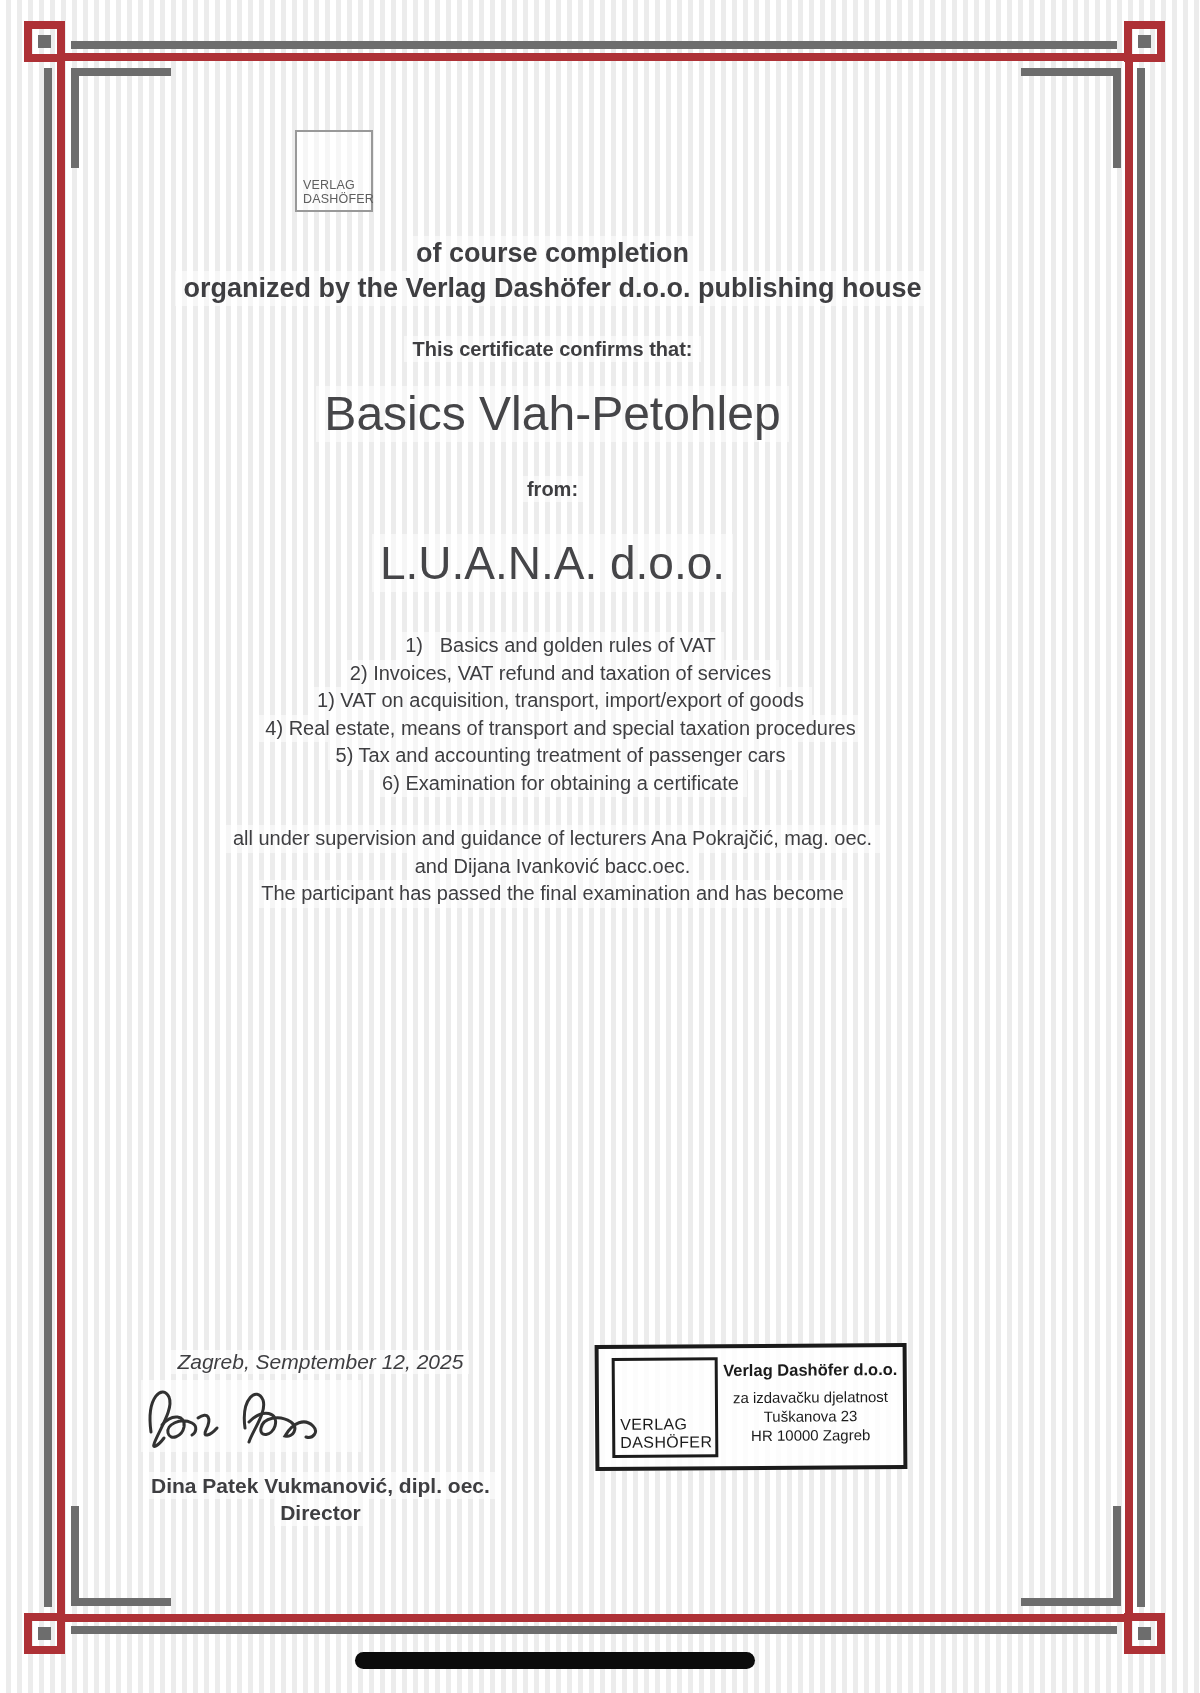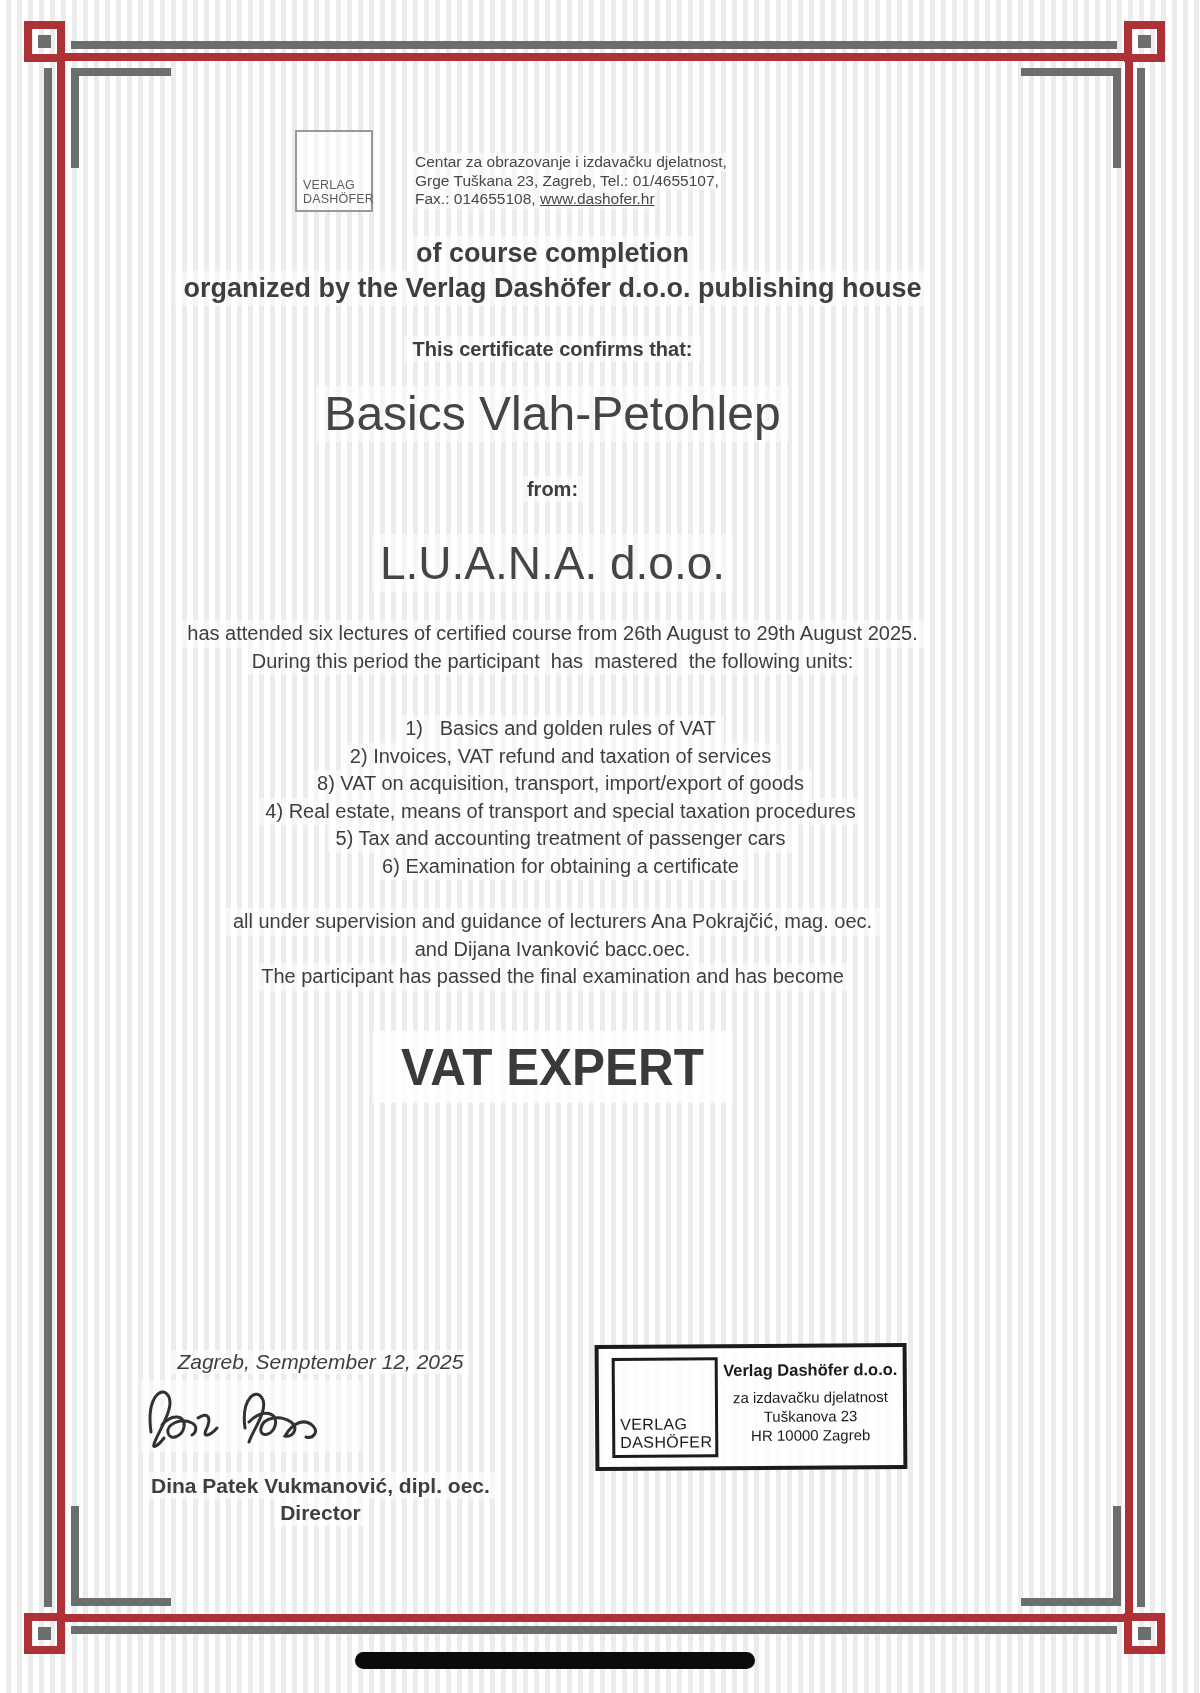--- a/index.html
+++ b/index.html
@@ -100,25 +100,20 @@
 
   <div class="content">
 
     <div class="header-row">
       <div class="logo-box">
         <div>
           <span>VERLAG</span><br>
           <span>DASHÖFER</span>
         </div>
       </div>
-      <div class="contact">
-        <span class="hl">Centar za obrazovanje i izdavačku djelatnost,</span><br>
-        <span class="hl">Grge Tuškana 23, Zagreb, Tel.: 01/4655107,</span><br>
-        <span class="hl"><span>Fax.: 014655108, </span><a href="#">www.dashofer.hr</a></span>
-      </div>
     </div>
 
 
     <div class="subtitle">
       <span class="hl">of course completion</span><br>
       <span class="hl">organized by the Verlag Dashöfer d.o.o. publishing house</span>
     </div>
 
     <div class="confirm">
       <span class="hl">This certificate confirms that:</span>
@@ -129,43 +124,36 @@
     </div>
 
     <div class="from">
       <span class="hl">from:</span>
     </div>
 
     <div class="company">
       <span class="hl">L.U.A.N.A. d.o.o.</span>
     </div>
 
-    <div class="body-par">
-      <span class="hl">has attended six lectures of certified course from 26th August to 29th August 2025.</span><br>
-      <span class="hl pre">During this period the participant  has  mastered  the following units:</span>
-    </div>
 
     <div class="units">
       <div><span class="hl pre">1)   Basics and golden rules of VAT</span></div>
       <div><span class="hl">2) Invoices, VAT refund and taxation of services</span></div>
-      <div><span class="hl">8) VAT on acquisition, transport, import/export of goods</span></div>
+      <div><span class="hl">1) VAT on acquisition, transport, import/export of goods</span></div>
       <div><span class="hl">4) Real estate, means of transport and special taxation procedures</span></div>
       <div><span class="hl">5) Tax and accounting treatment of passenger cars</span></div>
       <div><span class="hl">6) Examination for obtaining a certificate</span></div>
     </div>
 
     <div class="closing">
       <span class="hl">all under supervision and guidance of lecturers Ana Pokrajčić, mag. oec.</span><br>
       <span class="hl">and Dijana Ivanković bacc.oec.</span><br>
       <span class="hl">The participant has passed the final examination and has become</span>
     </div>
 
-    <div class="award">
-      <span class="hl">VAT EXPERT</span>
-    </div>
   </div>
 
   <div class="sig-area">
     <span class="sig-line date-line">Zagreb, Semptember 12, 2025</span><br>
     <svg class="signature" width="220" height="72" viewBox="0 0 220 72">
       <g fill="none" stroke="#1c1c1c" stroke-width="3" stroke-linecap="round" opacity="0.9">
         <path d="M10 52 C5 16 22 4 28 17 C33 29 18 50 13 64 C11 69 17 66 23 58"></path>
         <path d="M21 45 C31 33 45 35 43 47 C41 57 29 61 27 53 C25 45 39 37 51 43 C57 46 55 53 51 55"></path>
         <path d="M57 38 C67 31 71 38 65 50 C61 58 69 56 76 48"></path>
         <path d="M104 48 C100 18 116 6 122 20 C126 32 112 50 108 62"></path>

